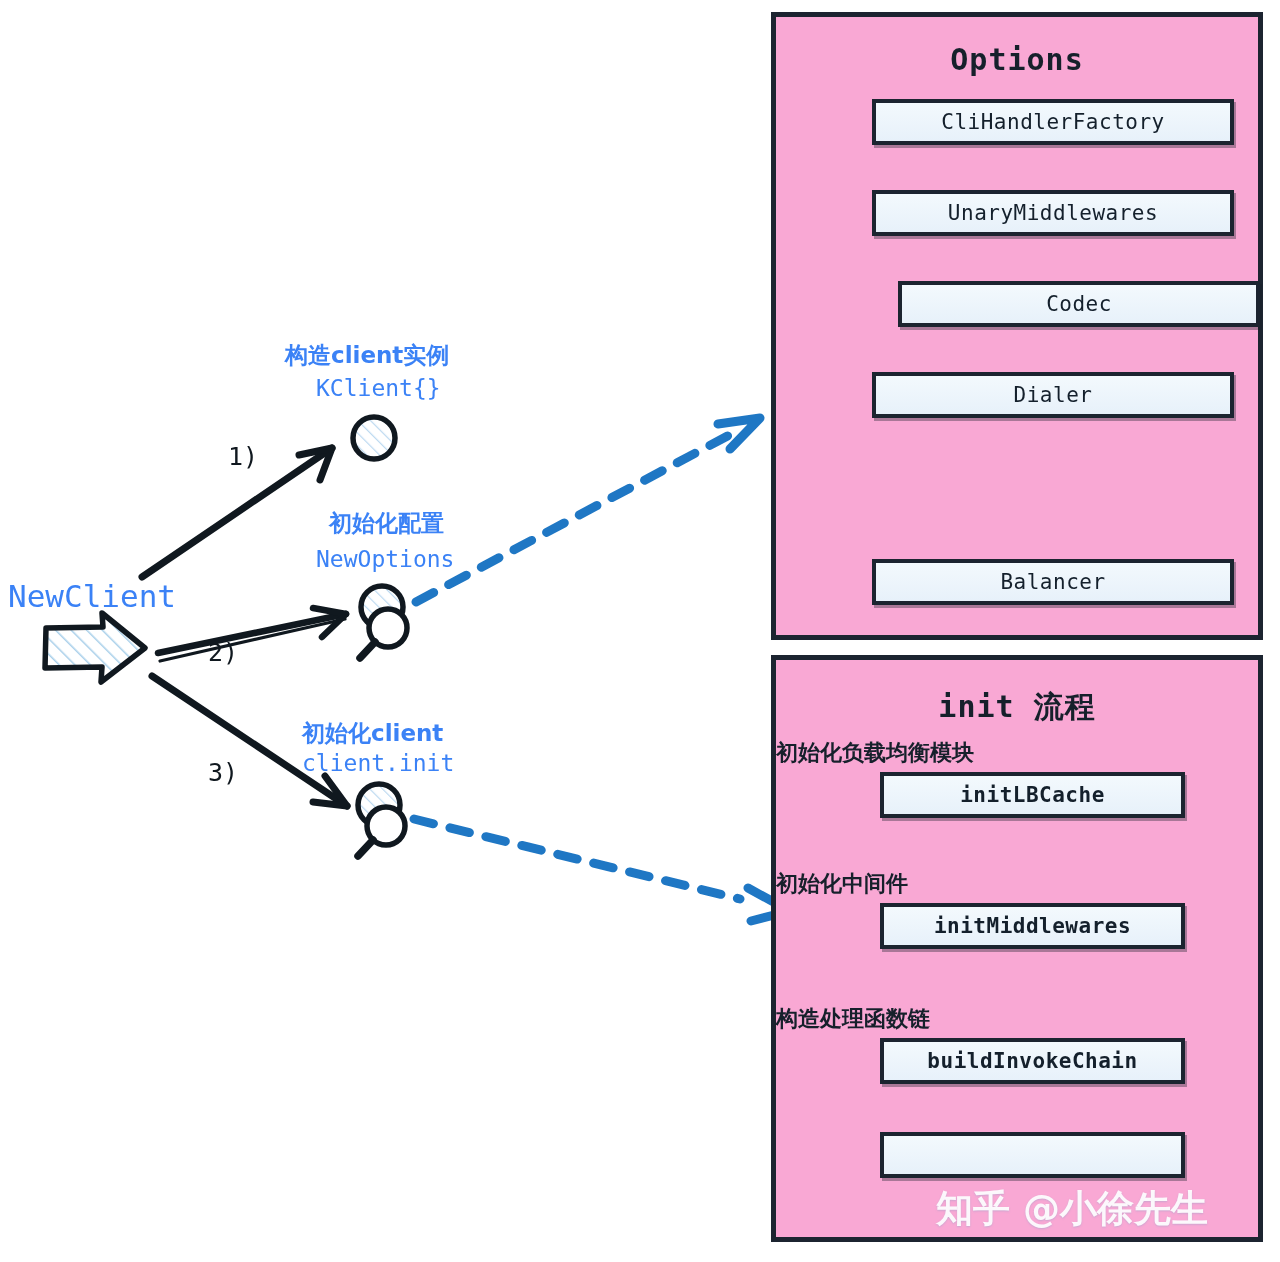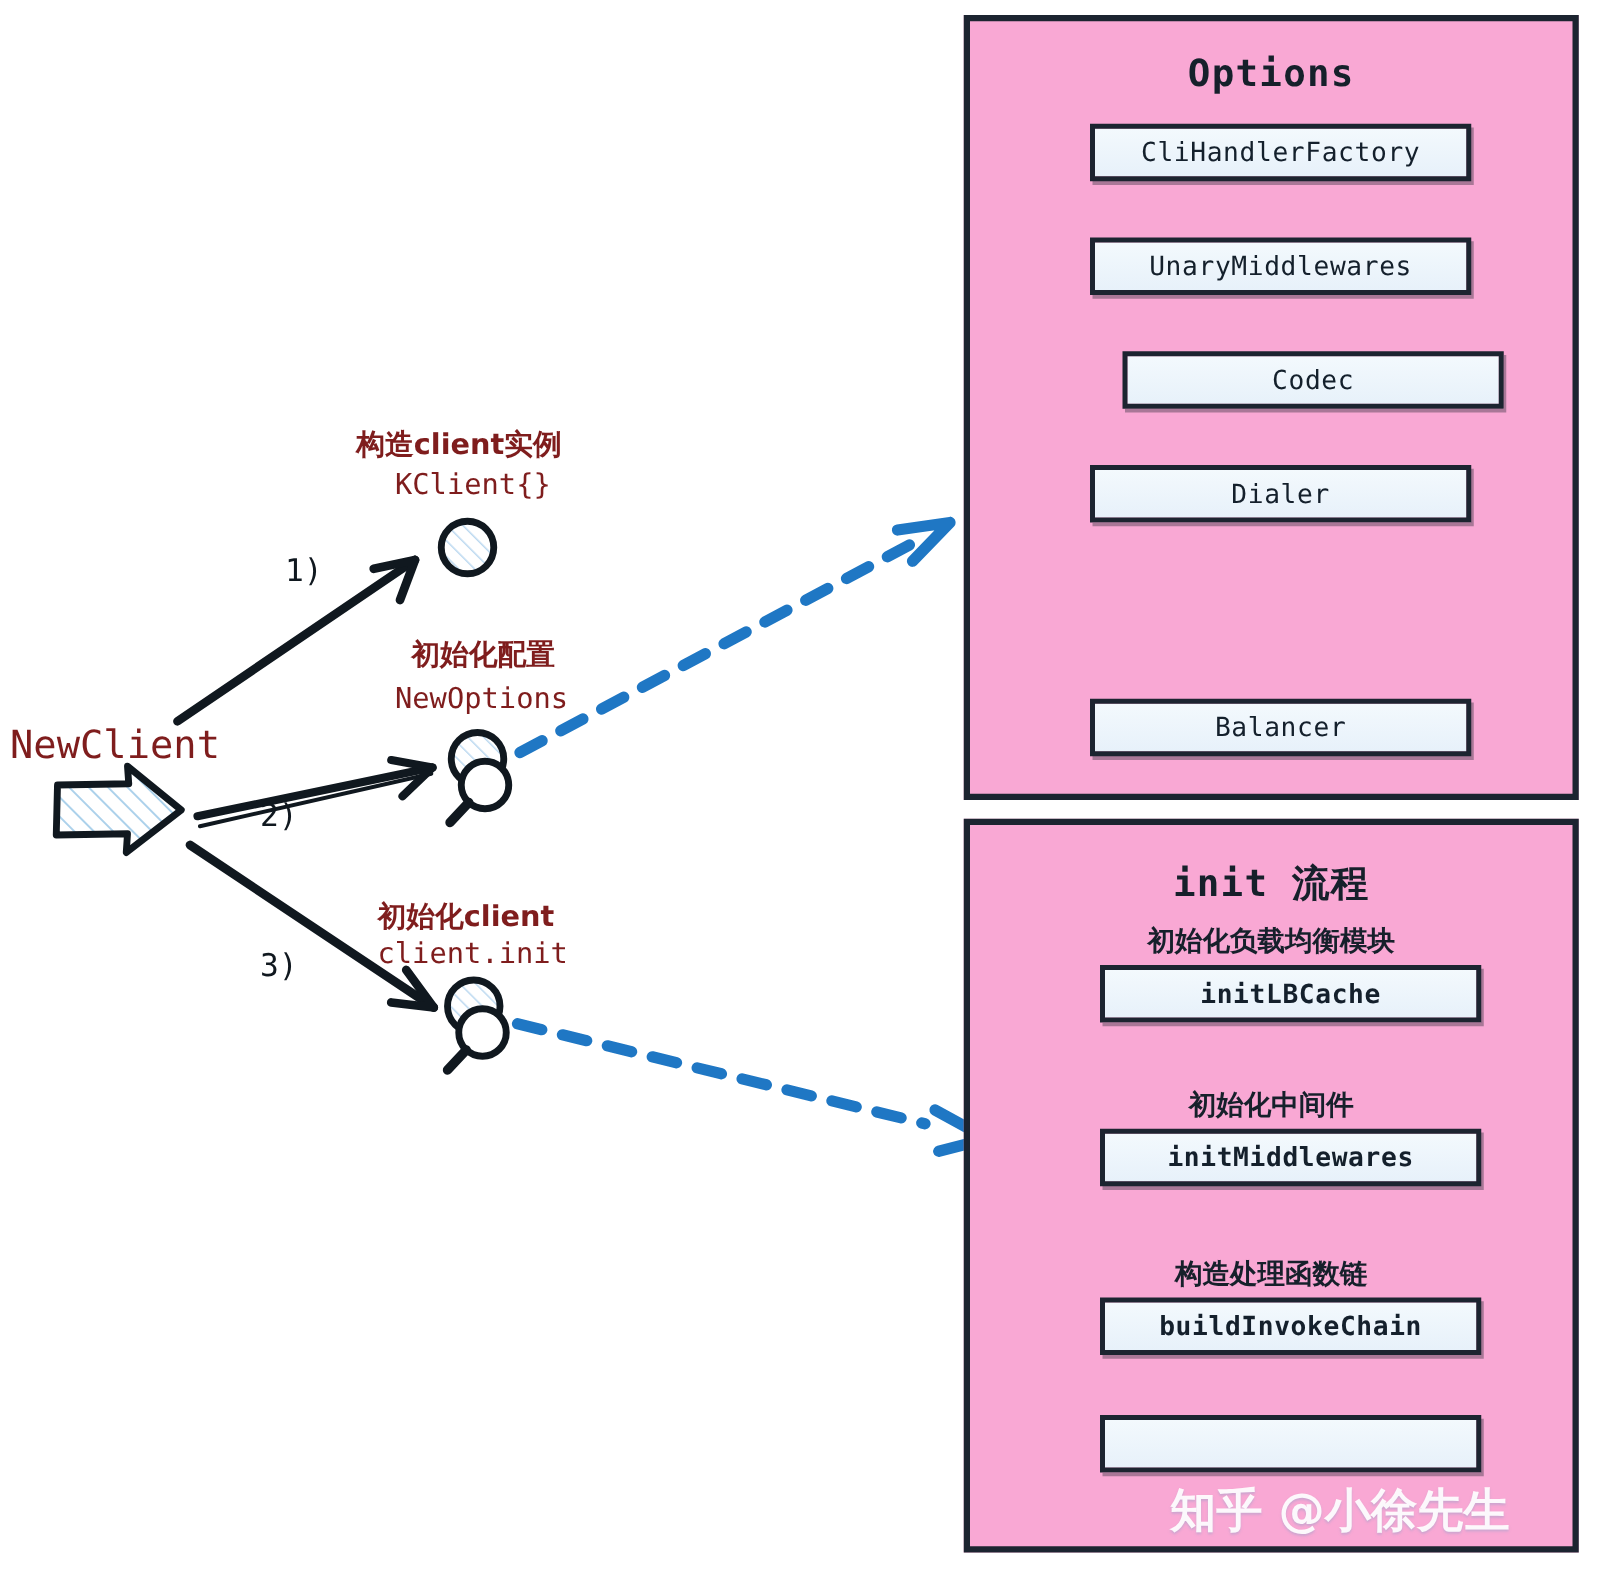--- a/index.html
+++ b/index.html
@@ -30,49 +30,49 @@
     font-weight:700;
     letter-spacing:1px;
     white-space:nowrap;
   }
   #panel-options .panel-title{top:25px;}
   #panel-init .panel-title{top:27px;}
 
   
   .item-box{
     position:absolute;
-    left:96px;width:305px;height:46px;
+    left:96px;width:362px;height:46px;
     background:linear-gradient(180deg,#f3f9fd 0%,#e7f1fa 100%);
     border:4px solid #1c2430;
     box-sizing:border-box;
     display:flex;align-items:center;justify-content:center;
     box-shadow:2px 3px 0 rgba(20,28,38,.35);
   }
   .item-box .lbl{
     font-family:"DejaVu Sans Mono",monospace;
     font-size:21px;
     color:#14202c;
     letter-spacing:.5px;
     white-space:nowrap;
   }
   #panel-init .item-box{left:104px;width:305px;height:46px;}
   #panel-init .item-box .lbl{font-weight:700;font-size:21px;}
 
   .step-caption{
-    position:absolute;left:0;right:0;text-align:center;
+    position:absolute;left:0;right:0;text-align:left;
     font-family:"DejaVu Sans",sans-serif;
     font-size:22px;font-weight:700;color:#16202b;
     white-space:nowrap;
   }
 
   
   .free-text{
     position:absolute;
     font-family:"DejaVu Sans Mono",monospace;
-    color:#7f1d1d;
+    color:#3b82f6;
     white-space:nowrap;
   }
   .mono-big{font-size:31px;letter-spacing:0px;}
   .cn-line{font-family:"DejaVu Sans",sans-serif;font-size:23px;font-weight:600;}
   .mono-line{font-size:23px;letter-spacing:0px;}
   .step-num{font-size:25px;font-family:"DejaVu Sans Mono",monospace;color:#10181f;}
 
   
   #watermark{
     position:absolute;left:936px;top:1184px;

